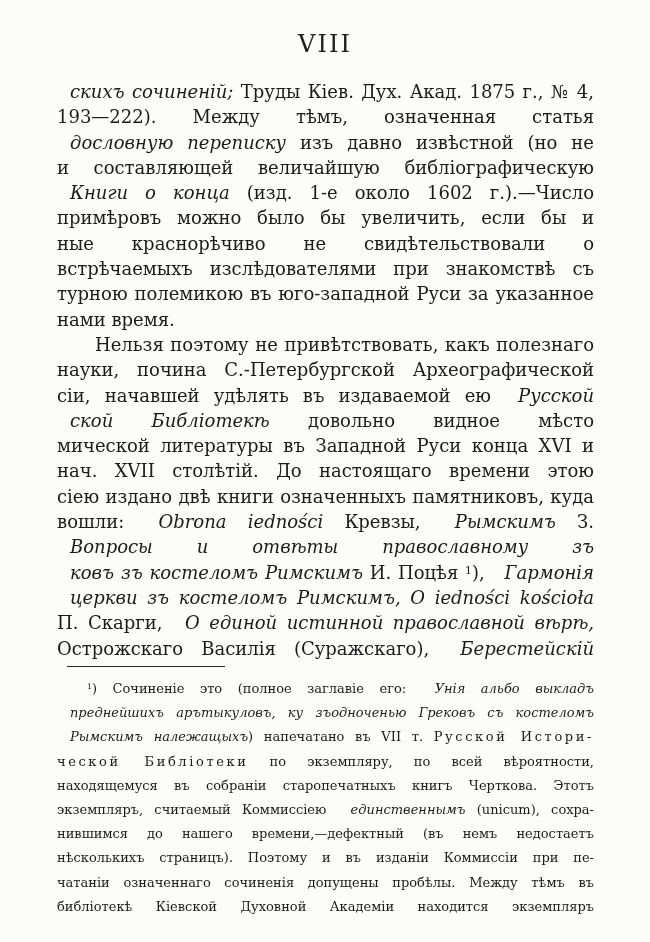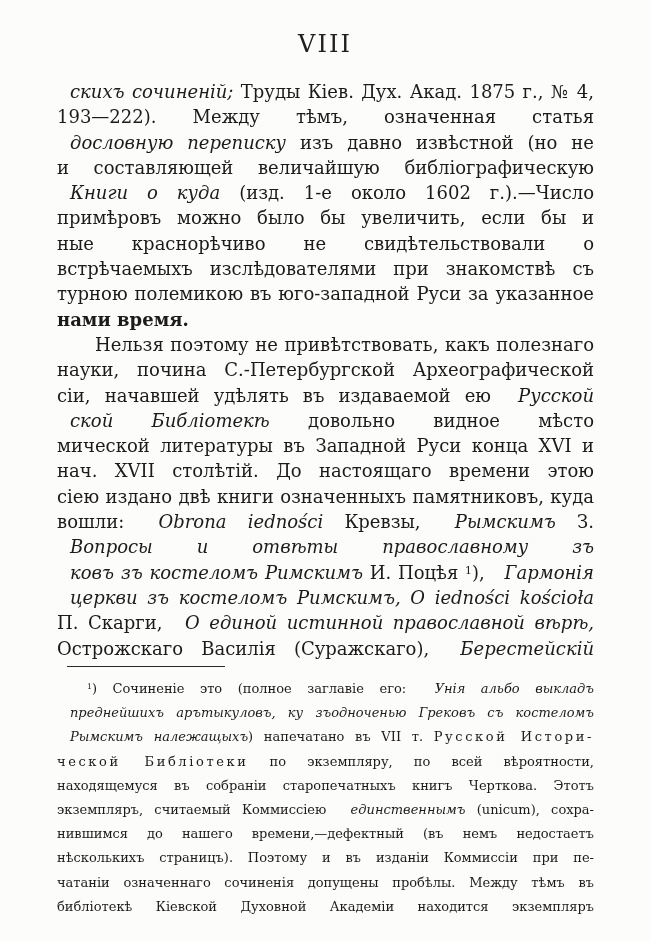--- a/index.html
+++ b/index.html
@@ -28,21 +28,21 @@
     font-size: 18px;
     line-height: 25.3px;
   }
   .line {
     text-align: justify;
     text-align-last: justify;
     height: 25.3px;
     overflow: hidden;
     white-space: normal;
   }
-  .line.left { text-align-last: left; font-weight: bold; }
+  .line.left { text-align-last: left; }
   .line.indent { text-indent: 38px; }
   .it { font-style: italic; margin-left: 13px; }
   .sp { letter-spacing: 0.2em; }
   .sup { font-size: 60%; vertical-align: 0.5em; line-height: 0; }
   .fnrule {
     position: absolute;
     left: 67px; top: 666px;
     width: 158px; height: 0;
     border-top: 1.6px solid #2a2a28;
   }
@@ -59,21 +59,21 @@
 </head>
 <body>
 
 <div class="page">
   <div class="pagenum">VIII</div>
   <div class="bodytext">
       <div class="line"><span class="it">скихъ сочиненій;</span><span> Труды Кіев. Дух. Акад. 1875 г., № 4, стр.</span></div>
       <div class="line"><span>193—222). Между тѣмъ, означенная статья представляетъ</span></div>
       <div class="line"><span class="it">дословную переписку</span><span> изъ давно извѣстной (но не описанной</span></div>
       <div class="line"><span>и составляющей величайшую библіографическую рѣдкость)</span></div>
-      <div class="line"><span class="it">Книги о куда</span><span> (изд. 1-е около 1602 г.).—Число подобныхъ</span></div>
+      <div class="line"><span class="it">Книги о конца</span><span> (изд. 1-е около 1602 г.).—Число подобныхъ</span></div>
       <div class="line"><span>примѣровъ можно было бы увеличить, если бы и приведен-</span></div>
       <div class="line"><span>ные краснорѣчиво не свидѣтельствовали о затрудненіяхъ,</span></div>
       <div class="line"><span>встрѣчаемыхъ изслѣдователями при знакомствѣ съ литера-</span></div>
       <div class="line"><span>турною полемикою въ юго-западной Руси за указанное</span></div>
       <div class="line left"><span>нами время.</span></div>
       <div class="line indent"><span>Нельзя поэтому не привѣтствовать, какъ полезнаго для</span></div>
       <div class="line"><span>науки, почина С.-Петербургской Археографической Комми-</span></div>
       <div class="line"><span>сіи, начавшей удѣлять въ издаваемой ею </span><span class="it">Русской Историче-</span></div>
       <div class="line"><span class="it">ской Библіотекѣ</span><span> довольно видное мѣсто памятникамъ поле-</span></div>
       <div class="line"><span>мической литературы въ Западной Руси конца XVI и</span></div>

